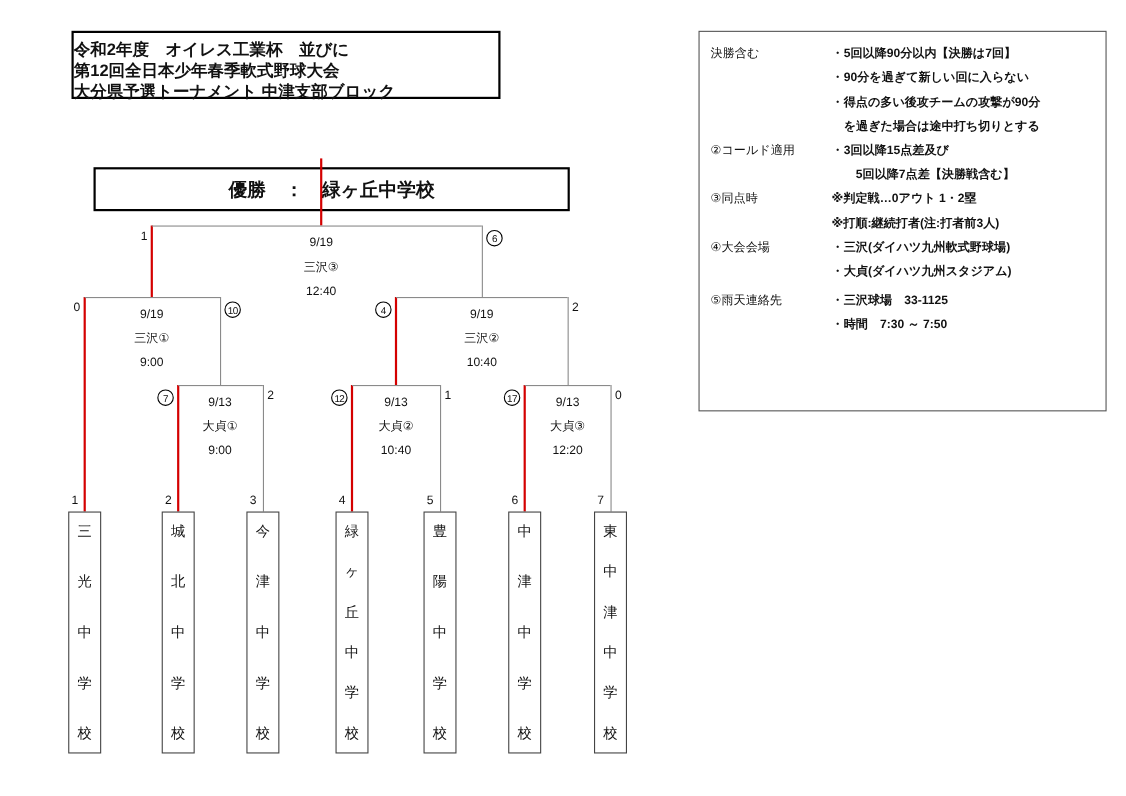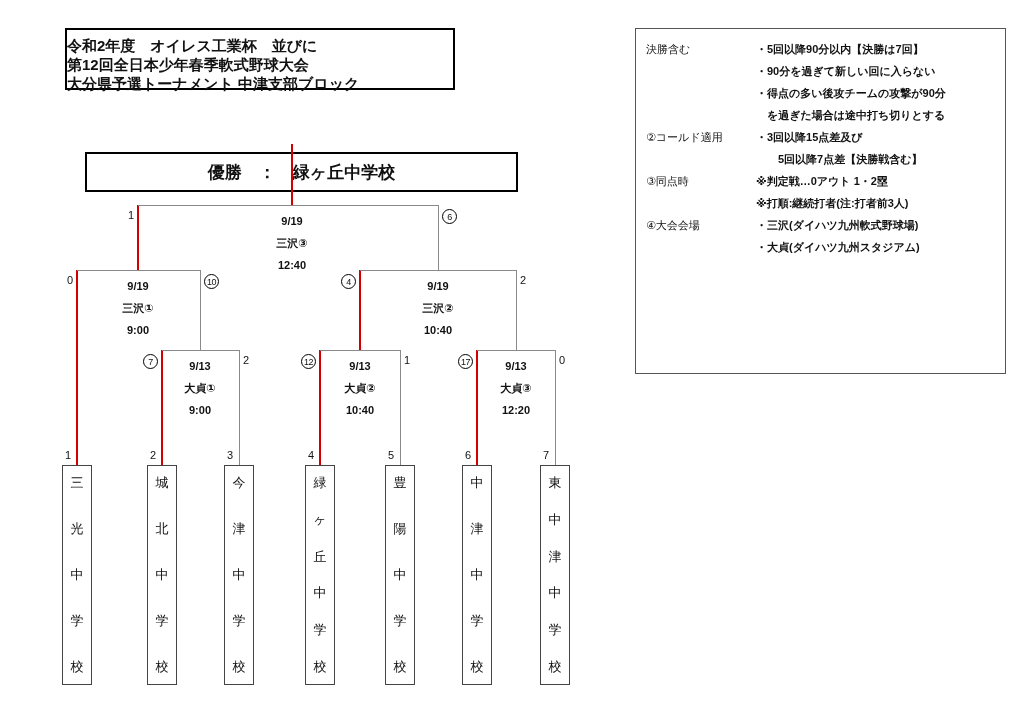--- a/index.html
+++ b/index.html
@@ -5,21 +5,21 @@
   :root{ --red:#d40000; --gray:#8a8a8a; }
   body{margin:0;background:#fff;font-family:"Liberation Sans","DejaVu Sans",sans-serif;color:#111;}
   .page{position:relative;width:1024px;height:724px;background:#fff;overflow:hidden;}
   .title-box{position:absolute;left:65px;top:28px;width:390px;height:62px;border:2px solid #000;
     box-sizing:border-box;text-align:left;font-weight:bold;font-size:15px;line-height:19px;padding-top:6px;}
   .champion-box{position:absolute;left:85px;top:104px;width:433px;height:40px;border:2px solid #000;
     box-sizing:border-box;display:flex;align-items:center;justify-content:center;font-size:17px;font-weight:bold;margin-top:48px;}
   .hline{position:absolute;height:1px;background:var(--gray);}
   .vline{position:absolute;width:1px;background:var(--gray);}
   .vline.red{width:2px;background:var(--red);}
-  .glabel{position:absolute;width:90px;text-align:center;font-size:11px;line-height:22px;font-weight:bold;}
+  .glabel{position:absolute;width:90px;text-align:center;font-size:11px;line-height:22px;}
   .score{position:absolute;width:26px;display:flex;font-size:11px;align-items:flex-start;}
   .score.left{justify-content:flex-end;}
   .score.right{justify-content:flex-start;}
   .circled{display:flex;align-items:center;justify-content:center;width:15px;height:15px;
     border:1px solid #000;border-radius:50%;font-size:9px;letter-spacing:-0.5px;box-sizing:border-box;}
   .seed{position:absolute;font-size:11px;}
   .team-box{position:absolute;width:30px;height:220px;border:1px solid #444;box-sizing:border-box;
     display:flex;flex-direction:column;justify-content:space-between;align-items:center;padding:8px 0;font-size:13px;}
   .rules-panel{position:absolute;left:635px;top:28px;width:371px;height:346px;border:1px solid #555;
     box-sizing:border-box;padding:9px 8px 0 10px;font-size:11px;}
@@ -214,15 +214,22 @@
           <div class="rule-line">※打順:継続打者(注:打者前3人)</div>
         </div>
       </div>
       <div class="rule-row gap">
         <div class="rule-label">④大会会場</div>
         <div class="rule-lines">
           <div class="rule-line">・三沢(ダイハツ九州軟式野球場)</div>
           <div class="rule-line">・大貞(ダイハツ九州スタジアム)</div>
         </div>
       </div>
+      <div class="rule-row">
+        <div class="rule-label">⑤雨天連絡先</div>
+        <div class="rule-lines">
+          <div class="rule-line">・三沢球場　33-1125</div>
+          <div class="rule-line">・時間　7:30 ～ 7:50</div>
+        </div>
+      </div>
     </div>
 
 </div>
 
 </body></html>

